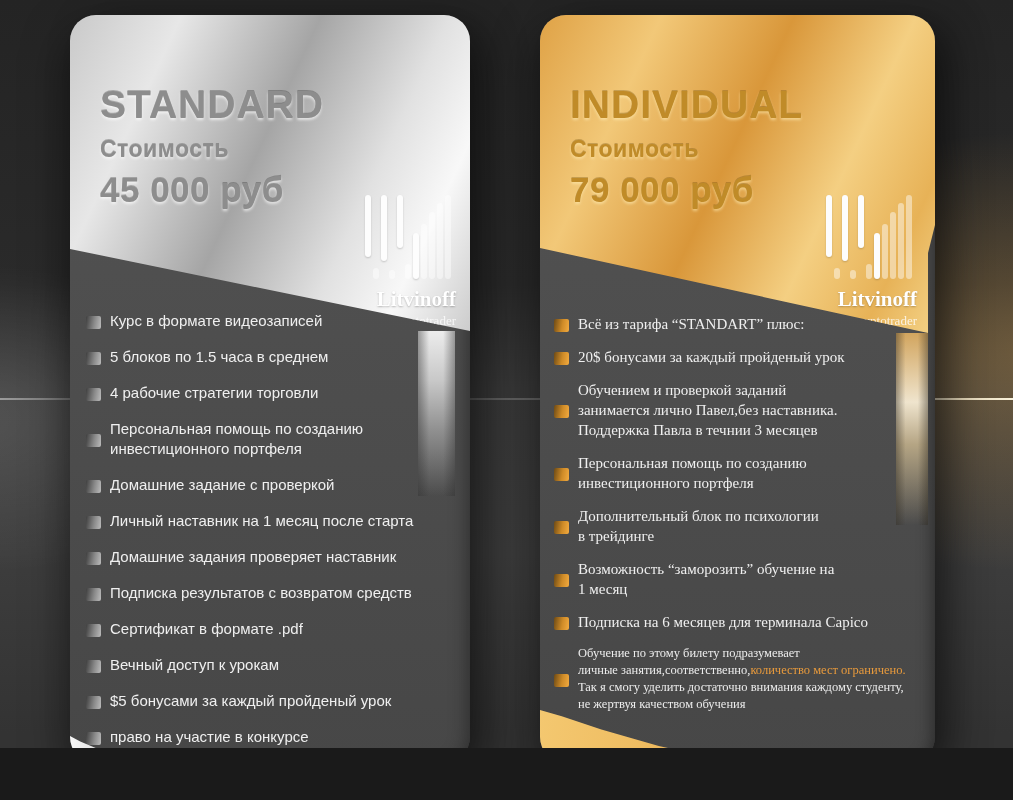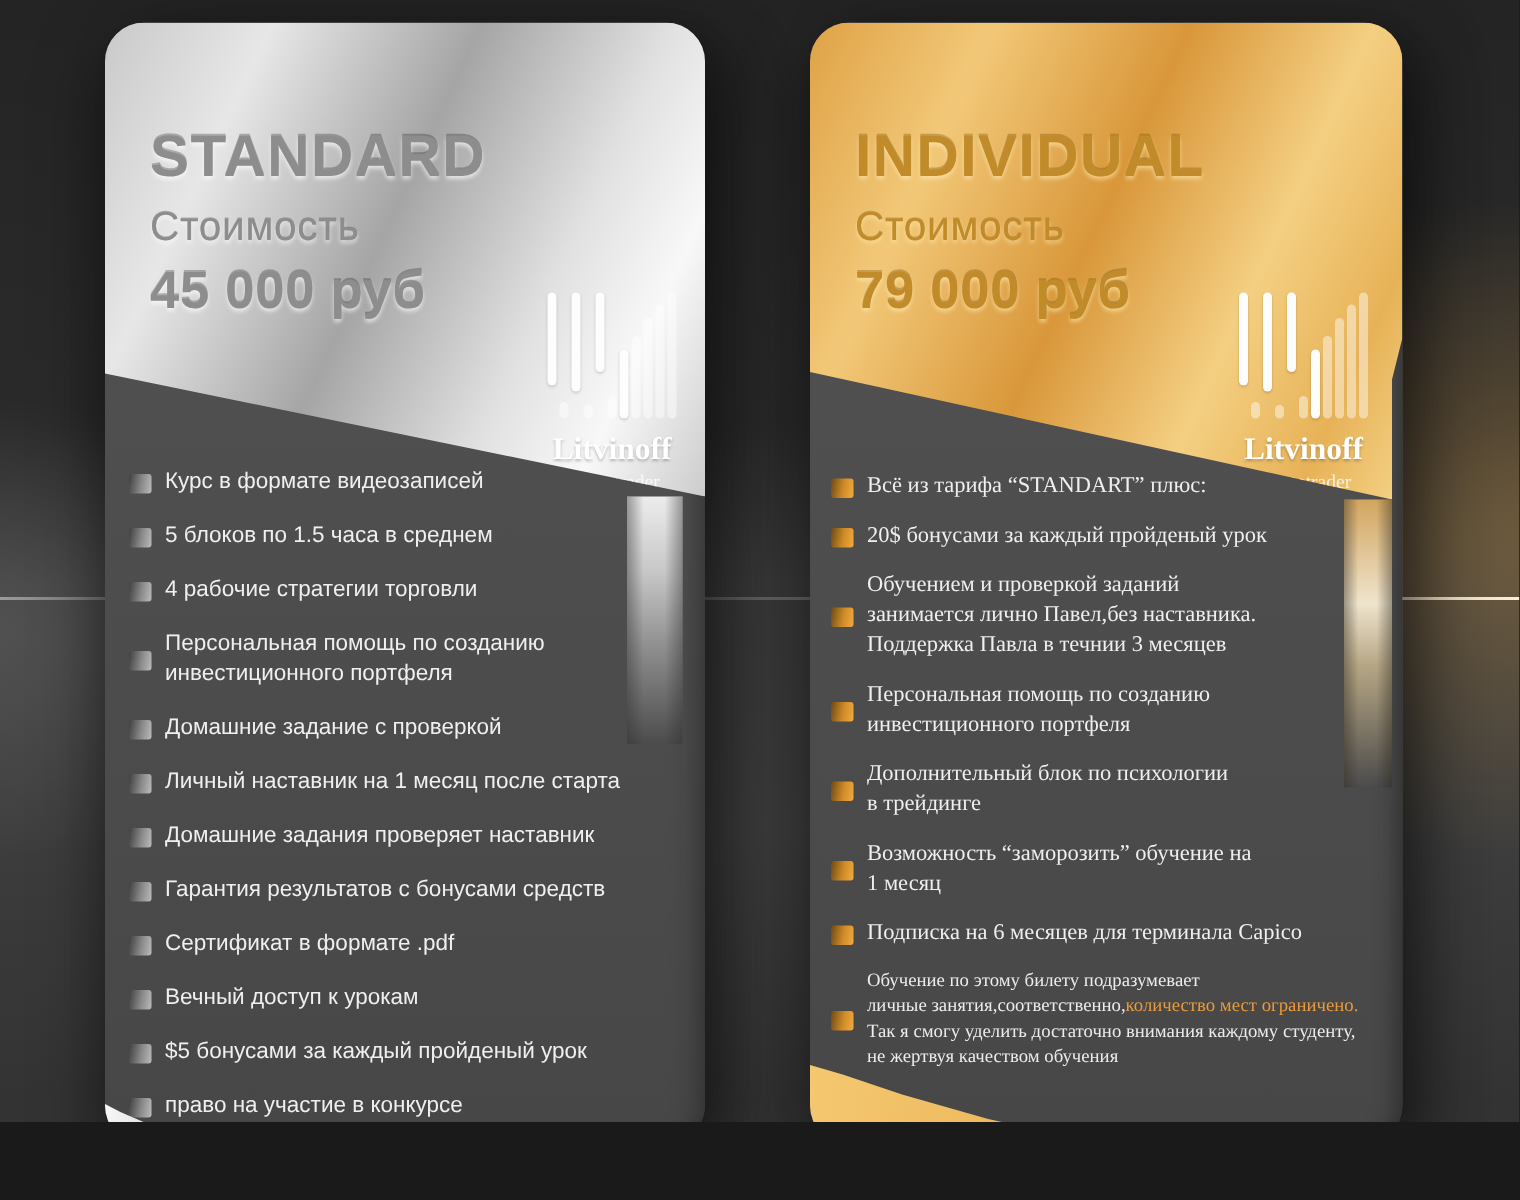--- a/index.html
+++ b/index.html
@@ -25,28 +25,28 @@
   .header{position:absolute;left:0;top:0;width:100%;height:342px;}
   .card.silver .header{
     clip-path:polygon(0 0,100% 0,100% 316px,0 234px);
     background:linear-gradient(115deg,#c9c9c9 0%,#e7e7e7 20%,#a5a5a5 45%,#e1e1e1 68%,#f8f8f8 82%,#c6c6c6 100%);}
   .card.gold .header{
     clip-path:polygon(0 0,100% 0,100% 210px,calc(100% - 7px) 238px,calc(100% - 7px) 318px,0 233px);
     background:linear-gradient(115deg,#dfa246 0%,#f2c878 22%,#d9973a 46%,#f4cf82 68%,#e7b257 85%,#f6d88f 100%);}
 
   .head-text{position:absolute;left:30px;top:70px;}
   .title{margin:0;font-size:39px;font-weight:800;letter-spacing:1px;line-height:1.05;}
-  .price-label{font-size:27px;font-weight:400;margin-top:10px;letter-spacing:.5px;}
+  .price-label{font-size:23px;font-weight:700;margin-top:10px;letter-spacing:.5px;}
   .price{font-size:35px;font-weight:800;margin-top:7px;letter-spacing:.5px;}
   .card.silver .title,.card.silver .price-label,.card.silver .price{
     color:#8d8d8d;text-shadow:0 -1px 0 rgba(0,0,0,.25),0 2px 3px rgba(255,255,255,.65);}
   .card.gold .title,.card.gold .price-label,.card.gold .price{
     color:#c08b28;text-shadow:0 -1px 0 rgba(100,65,0,.3),0 2px 3px rgba(255,236,180,.6);}
 
-  .logo{position:absolute;top:180px;width:96px;text-align:center;}
+  .logo{position:absolute;top:180px;width:96px;text-align:right;}
   .card.silver .logo{right:14px;}
   .card.gold .logo{right:18px;}
   .bars{height:84px;display:flex;justify-content:center;align-items:stretch;gap:2px;}
   .bars span{width:6px;border-radius:3px;background:rgba(255,255,255,.45);}
   .bars span.w{background:#fdfdfd;box-shadow:0 1px 2px rgba(0,0,0,.18);}
   .bars span.t{align-self:flex-start;}
   .bars span.b{align-self:flex-end;}
   .bars span:nth-child(1){height:62px;}
   .bars span:nth-child(2){height:11px;}
   .bars span:nth-child(3){height:66px;}
@@ -151,21 +151,21 @@
       <li>
           <span class="bullet"></span>
           <span class="txt">Личный наставник на 1 месяц после старта</span>
         </li>
       <li>
           <span class="bullet"></span>
           <span class="txt">Домашние задания проверяет наставник</span>
         </li>
       <li>
           <span class="bullet"></span>
-          <span class="txt">Гарантия результатов с бонусами средств</span>
+          <span class="txt">Подписка результатов с возвратом средств</span>
         </li>
       <li>
           <span class="bullet"></span>
           <span class="txt">Сертификат в формате .pdf</span>
         </li>
       <li>
           <span class="bullet"></span>
           <span class="txt">Вечный доступ к урокам</span>
         </li>
       <li>

